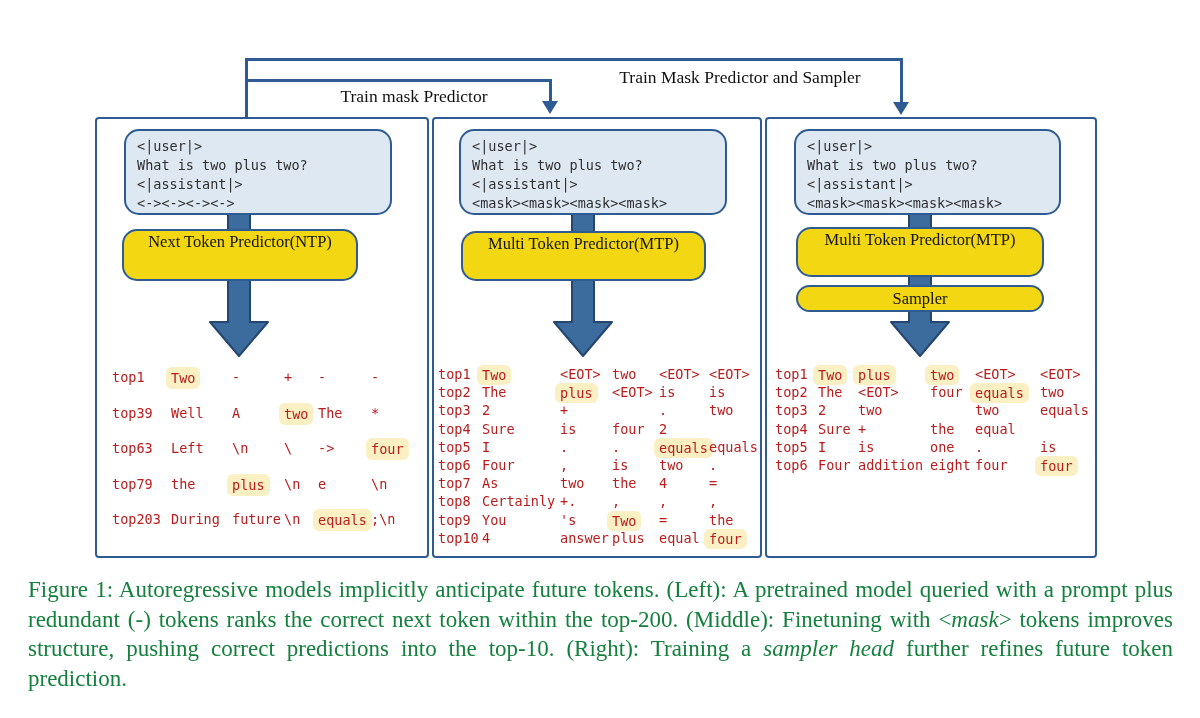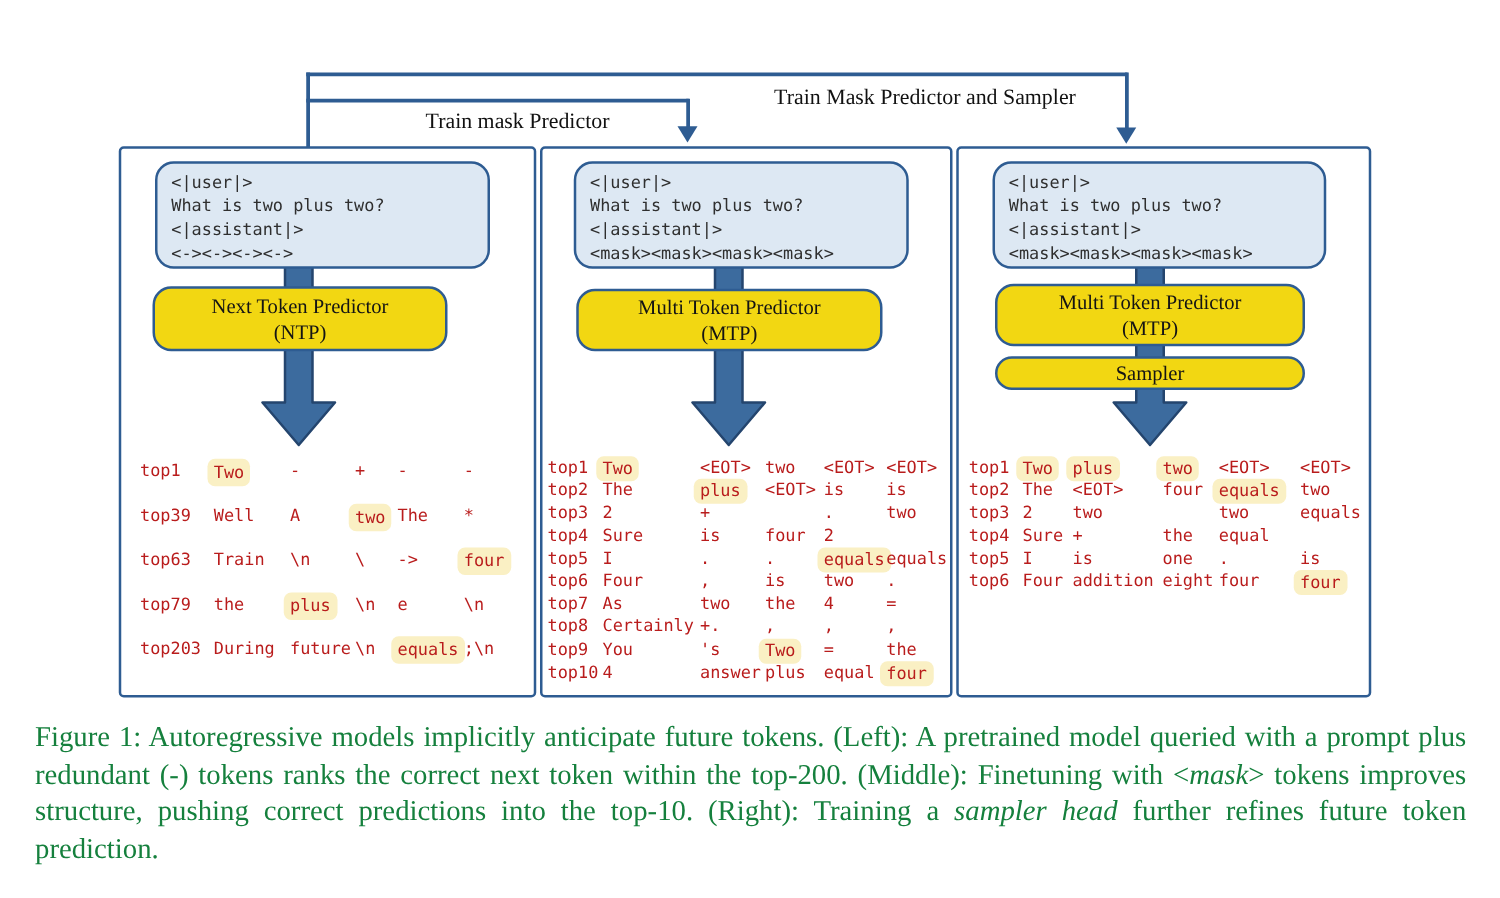--- a/index.html
+++ b/index.html
@@ -11,21 +11,21 @@
          border-right:8px solid transparent;border-top:13px solid #2e5c92;}
   .clabel{position:absolute;font-size:17.5px;color:#111;text-align:center;white-space:nowrap;}
   
   .panel{position:absolute;border:2.5px solid #2e5c92;border-radius:4px;background:#fff;}
   .prompt{position:absolute;border:2.5px solid #2e5c92;border-radius:15px;background:#dde8f3;
           font-family:"DejaVu Sans Mono", monospace;font-size:13.5px;line-height:19px;
           color:#2f2f2f;padding:6px 0 0 11px;box-sizing:border-box;z-index:2;}
   .arrow{position:absolute;z-index:1;}
   .ybox{position:absolute;background:#f2d712;border:2.5px solid #2e5c92;border-radius:15px;
         z-index:2;text-align:center;font-size:16.5px;line-height:21.5px;color:#141414;
-        display:flex;flex-direction:column;justify-content:center;box-sizing:border-box;}
+        display:flex;flex-direction:row;justify-content:center;box-sizing:border-box;}
   .sbox{position:absolute;background:#f2d712;border:2.5px solid #2e5c92;border-radius:14px;
         z-index:2;text-align:center;font-size:16.5px;color:#141414;display:flex;
         align-items:center;justify-content:center;box-sizing:border-box;}
   
   .ttable{position:absolute;font-family:"DejaVu Sans Mono", monospace;font-size:13.5px;
           color:#b91c1c;z-index:2;}
   .trow{display:flex;align-items:flex-start;}
   .c{display:inline-block;white-space:pre;}
   .pill{display:inline-block;background:#faf0c4;border-radius:6px;padding:1px 5px;margin-left:-5px;}
   .t-left .trow{height:35.6px;line-height:20px;}
@@ -82,21 +82,21 @@
         <div class="trow">
           <span class="c rank">top39</span>
           <span class="c c1"><span>Well</span></span>
           <span class="c c2"><span>A</span></span>
           <span class="c c3"><span class="pill">two</span></span>
           <span class="c c4"><span>The</span></span>
           <span class="c c5"><span>*</span></span>
         </div>
         <div class="trow">
           <span class="c rank">top63</span>
-          <span class="c c1"><span>Train</span></span>
+          <span class="c c1"><span>Left</span></span>
           <span class="c c2"><span>\n</span></span>
           <span class="c c3"><span>\</span></span>
           <span class="c c4"><span>-&gt;</span></span>
           <span class="c c5"><span class="pill">four</span></span>
         </div>
         <div class="trow">
           <span class="c rank">top79</span>
           <span class="c c1"><span>the</span></span>
           <span class="c c2"><span class="pill">plus</span></span>
           <span class="c c3"><span>\n</span></span>

